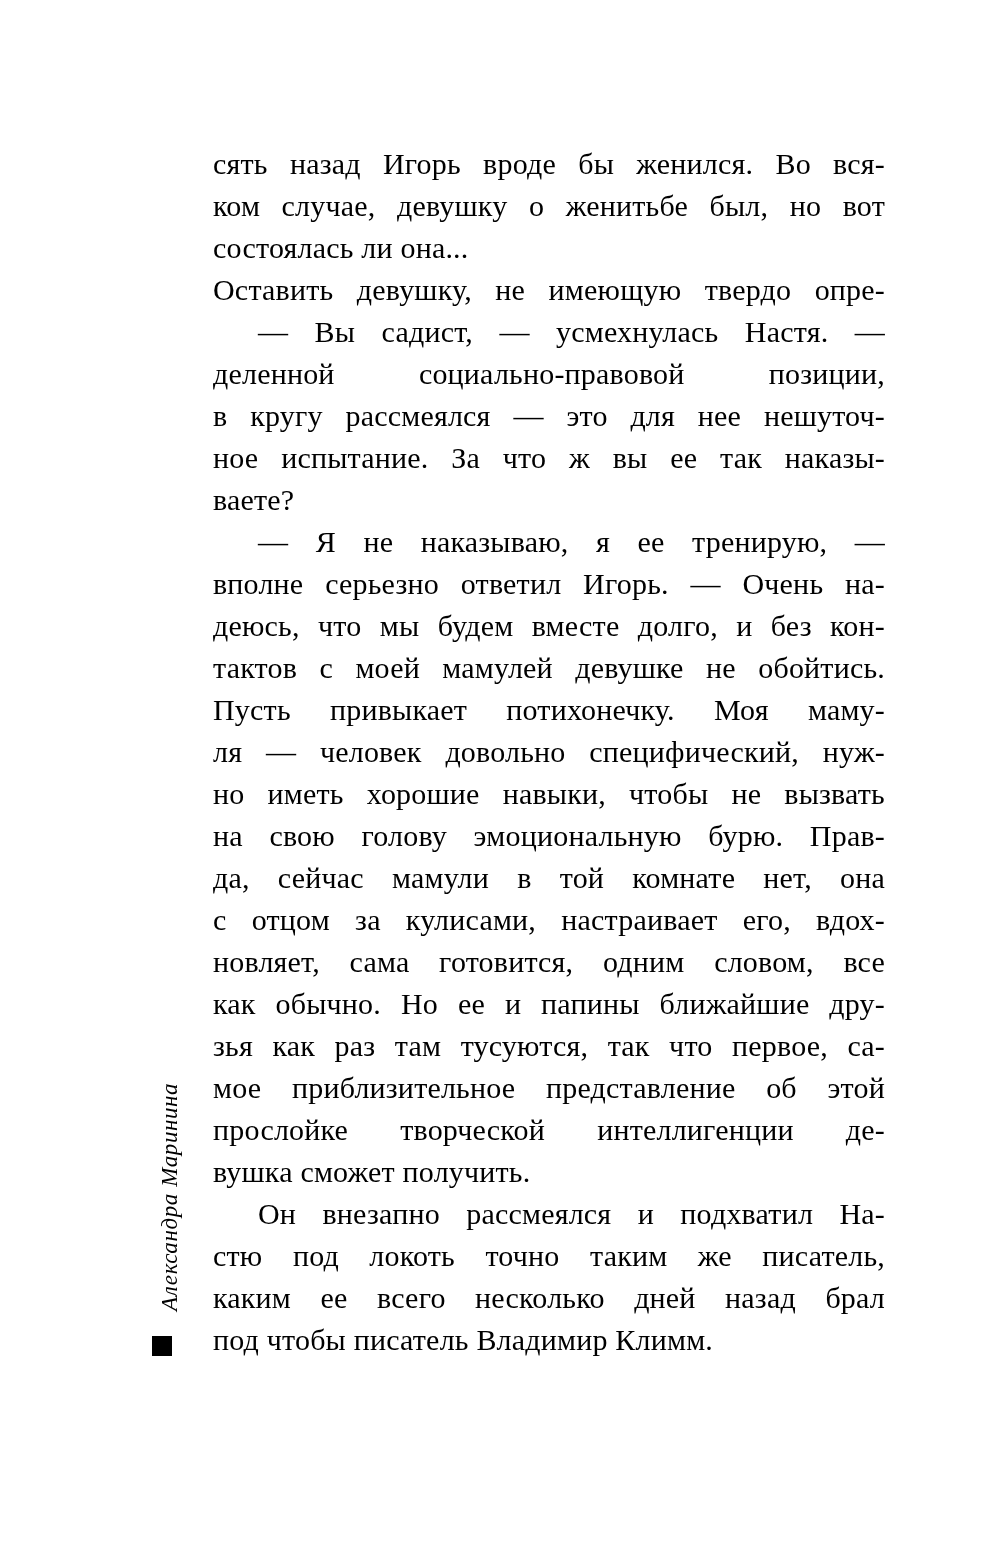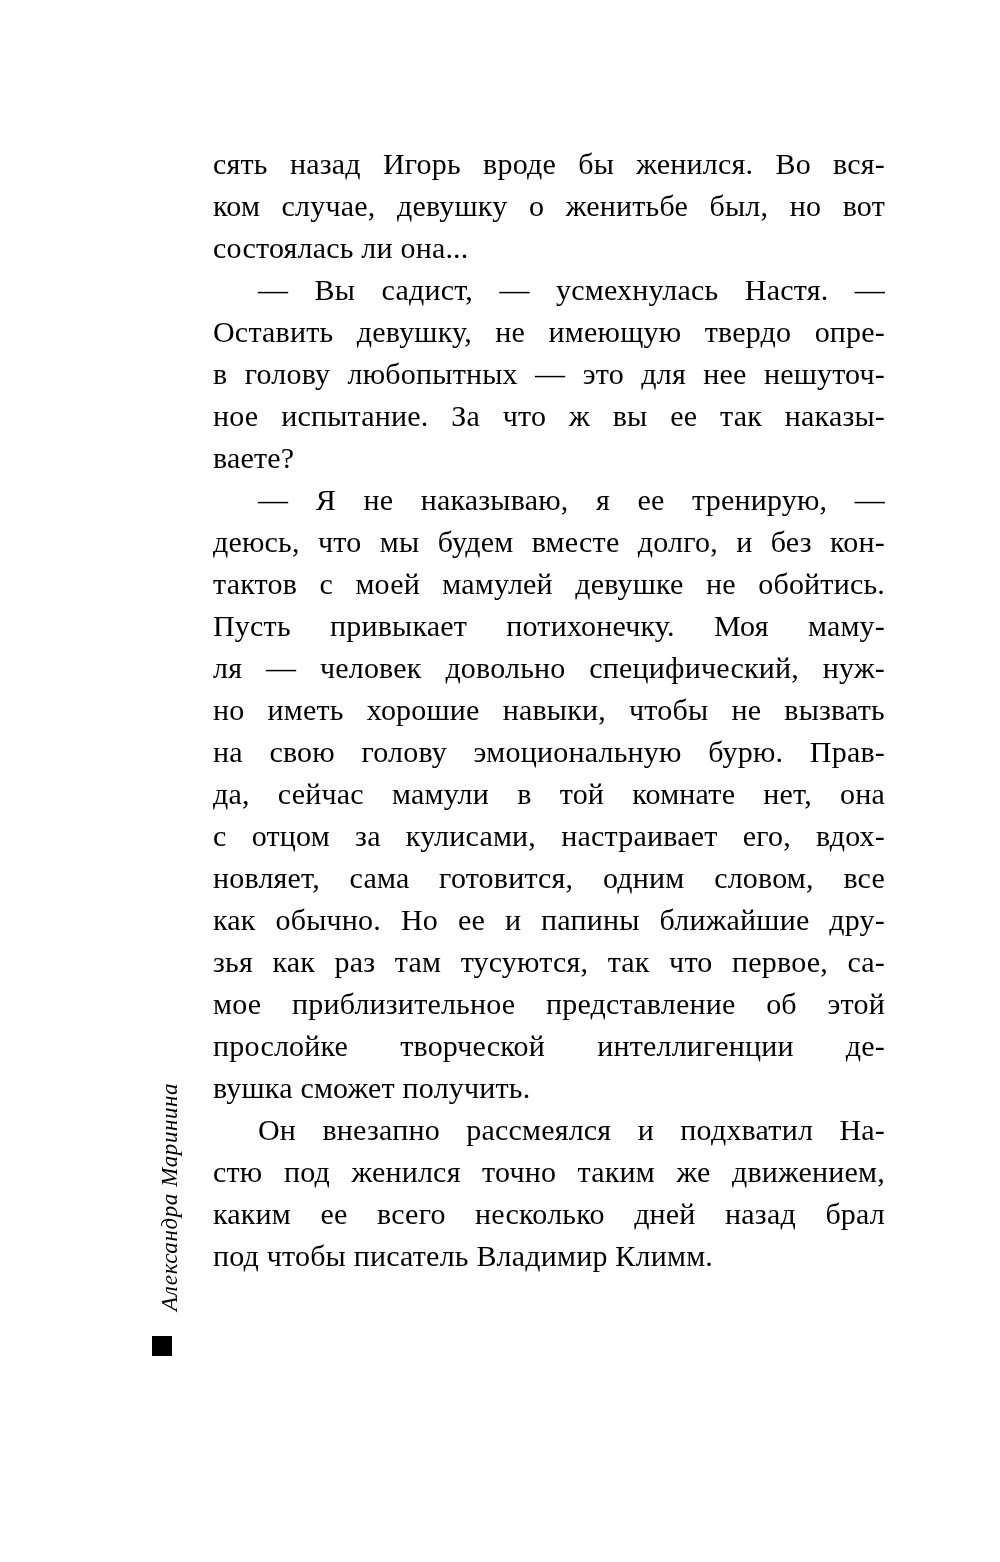--- a/index.html
+++ b/index.html
@@ -75,42 +75,44 @@
 </style>
 </head>
 <body>
 
 <div class="page">
 
   <div class="text-block" id="text-block">
       <div class="line">сять назад Игорь вроде бы женился. Во вся-</div>
       <div class="line">ком случае, девушку о женитьбе был, но вот</div>
       <div class="line noj">состоялась ли она...</div>
+      <div class="line">Оставить девушку, не имеющую твердо опре-</div>
       <div class="line indent">— Вы садист, — усмехнулась Настя. —</div>
-      <div class="line">Оставить девушку, не имеющую твердо опре-</div>
-      <div class="line">в голову любопытных — это для нее нешуточ-</div>
+      <div class="line">деленной социально-правовой позиции,</div>
+      <div class="line">в кругу рассмеялся — это для нее нешуточ-</div>
       <div class="line">ное испытание. За что ж вы ее так наказы-</div>
       <div class="line noj">ваете?</div>
       <div class="line indent">— Я не наказываю, я ее тренирую, —</div>
+      <div class="line">вполне серьезно ответил Игорь. — Очень на-</div>
       <div class="line">деюсь, что мы будем вместе долго, и без кон-</div>
       <div class="line">тактов с моей мамулей девушке не обойтись.</div>
       <div class="line">Пусть привыкает потихонечку. Моя маму-</div>
       <div class="line">ля — человек довольно специфический, нуж-</div>
       <div class="line">но иметь хорошие навыки, чтобы не вызвать</div>
       <div class="line">на свою голову эмоциональную бурю. Прав-</div>
       <div class="line">да, сейчас мамули в той комнате нет, она</div>
       <div class="line">с отцом за кулисами, настраивает его, вдох-</div>
       <div class="line">новляет, сама готовится, одним словом, все</div>
       <div class="line">как обычно. Но ее и папины ближайшие дру-</div>
       <div class="line">зья как раз там тусуются, так что первое, са-</div>
       <div class="line">мое приблизительное представление об этой</div>
       <div class="line">прослойке творческой интеллигенции де-</div>
       <div class="line noj">вушка сможет получить.</div>
       <div class="line indent">Он внезапно рассмеялся и подхватил На-</div>
-      <div class="line">стю под женился точно таким же движением,</div>
+      <div class="line">стю под локоть точно таким же писатель,</div>
       <div class="line">каким ее всего несколько дней назад брал</div>
       <div class="line noj">под чтобы писатель Владимир Климм.</div>
     </div>
 
   <div class="author-sidebar">
     <span class="rot">Александра Маринина</span>
   </div>
 
   <div class="section-marker"></div>
 

